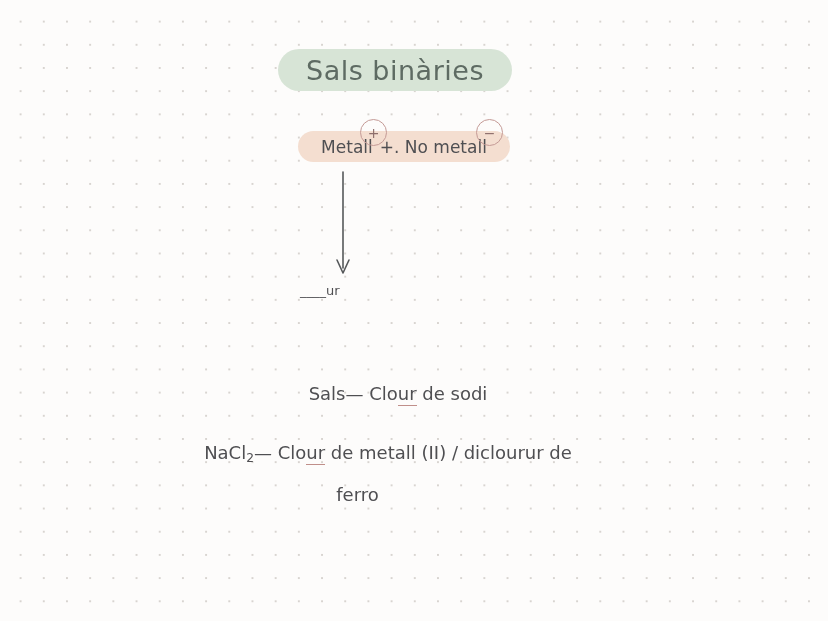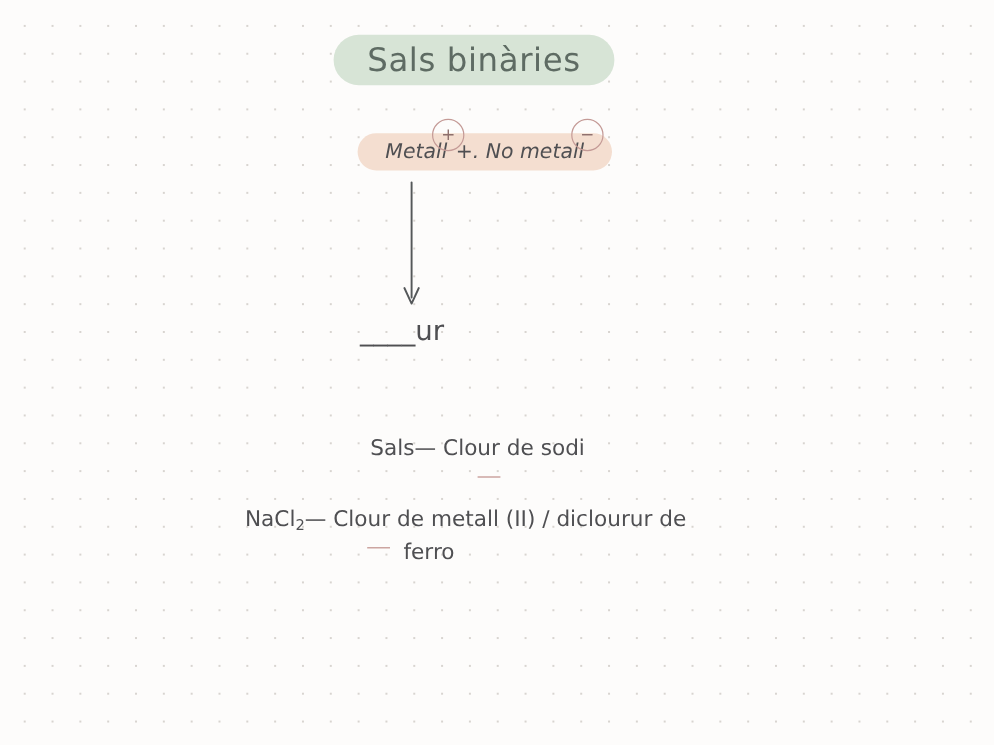--- a/index.html
+++ b/index.html
@@ -19,20 +19,21 @@
     position: absolute;
     inset: 0;
     background-image: radial-gradient(circle, #d8d4d0 1.2px, transparent 1.3px);
     background-size: 23.2px 23.2px;
     background-position: 9px 10px;
     pointer-events: none;
   }
   #canvas {
     position: absolute;
     inset: 0;
+    margin-top: 20px;
   }
 
   
   #title-pill {
     position: absolute;
     left: 278px;
     top: 29px;
     width: 234px;
     height: 42px;
     background: #d7e4d6;
@@ -68,21 +69,20 @@
     left: 298px;
     top: 111px;
     width: 212px;
     height: 31px;
     display: flex;
     align-items: center;
     justify-content: center;
     font-size: 17px;
     color: #4f4f52;
     white-space: nowrap;
-    font-style: italic;
   }
   #formula-text .part {
     display: inline-block;
   }
   #formula-text .gap {
     display: inline-block;
     width: 7px;
   }
 
   
@@ -101,21 +101,21 @@
     line-height: 1;
   }
   #charge-positive { left: 360px; top: 99px; }
   #charge-negative { left: 476px; top: 99px; }
 
   
   #suffix-label {
     position: absolute;
     left: 300px;
     top: 263px;
-    font-size: 23px;
+    font-size: 13px;
     color: #4f4f52;
     white-space: nowrap;
   }
 
   
   .example {
     position: absolute;
     font-size: 18px;
     color: #4f4f52;
     white-space: nowrap;
@@ -128,26 +128,26 @@
     transform: translateX(-16px);
   }
   #example-2-line1 {
     left: 0;
     top: 422px;
     width: 828px;
     transform: translateX(-26px);
   }
   #example-2-line2 {
     left: 0;
-    top: 450px;
+    top: 464px;
     width: 715px;
   }
   .u-underline {
     border-bottom: 1.4px solid #c08f8a;
-    padding-bottom: 13px;
+    padding-bottom: 1px;
   }
   sub {
     font-size: 0.68em;
     vertical-align: -0.28em;
   }
   .dash {
     letter-spacing: 0;
   }
 </style>
 </head>

